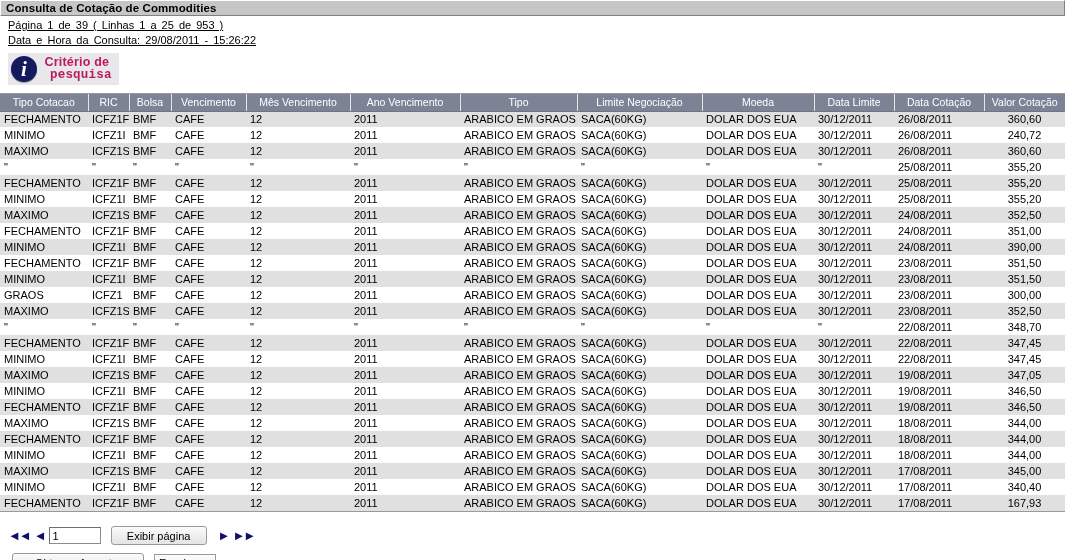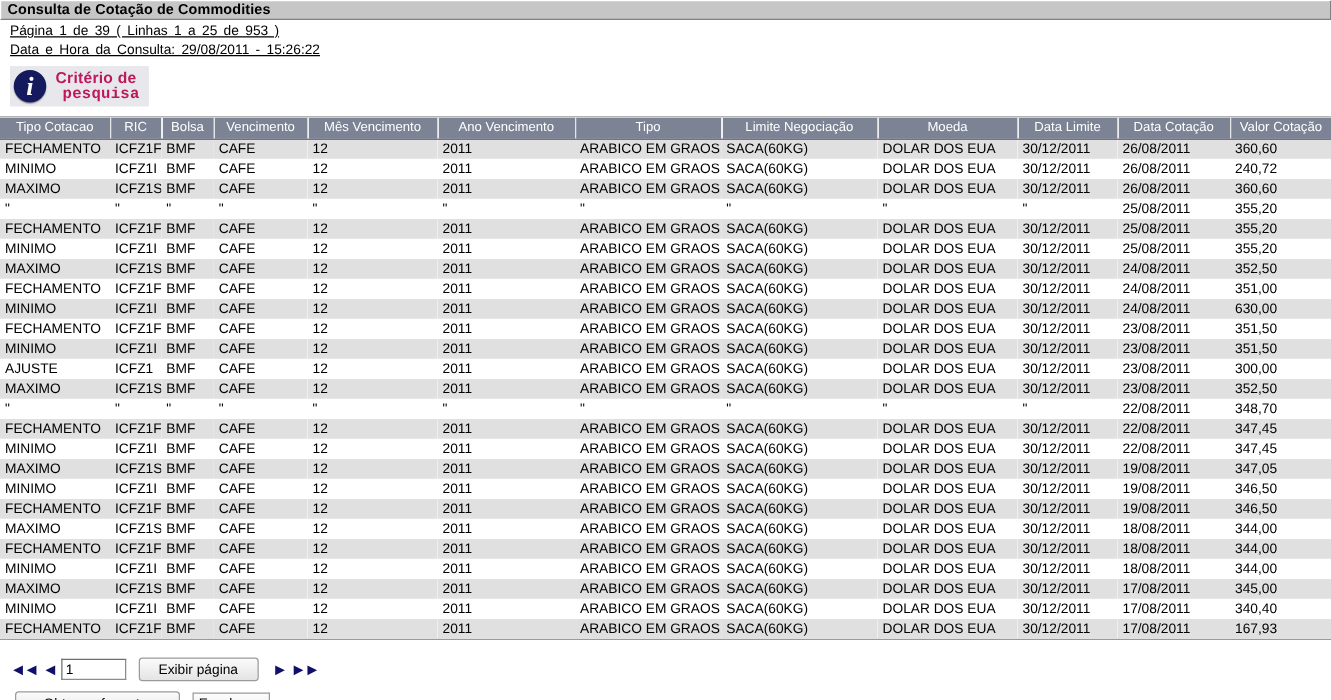--- a/index.html
+++ b/index.html
@@ -113,21 +113,21 @@
     padding: 0 4px;
     white-space: nowrap;
     overflow: hidden;
     box-sizing: border-box;
     color: #000000;
     font-size: 11px;
   }
   table#grid tr.odd td  { background: #ffffff; }
   table#grid tr.even td { background: #e0e0e0; }
   td.num {
-    text-align: left;
+    text-align: center;
     color: #2a2ab0;
     padding-right: 6px;
   }
   td.c { text-align: left; }
 
   
   col.c0  { width: 88px; }
   col.c1  { width: 41px; }
   col.c2  { width: 42px; }
   col.c3  { width: 75px; }
@@ -383,21 +383,21 @@
           <td class="c">ICFZ1I</td>
           <td class="c">BMF</td>
           <td class="c">CAFE</td>
           <td class="c">12</td>
           <td class="c">2011</td>
           <td class="c">ARABICO EM GRAOS</td>
           <td class="c">SACA(60KG)</td>
           <td class="c">DOLAR DOS EUA</td>
           <td class="c">30/12/2011</td>
           <td class="c">24/08/2011</td>
-          <td class="num">630,00</td>
+          <td class="num">390,00</td>
         </tr>
         <tr class="odd">
           <td class="c">FECHAMENTO</td>
           <td class="c">ICFZ1F</td>
           <td class="c">BMF</td>
           <td class="c">CAFE</td>
           <td class="c">12</td>
           <td class="c">2011</td>
           <td class="c">ARABICO EM GRAOS</td>
           <td class="c">SACA(60KG)</td>
@@ -414,21 +414,21 @@
           <td class="c">12</td>
           <td class="c">2011</td>
           <td class="c">ARABICO EM GRAOS</td>
           <td class="c">SACA(60KG)</td>
           <td class="c">DOLAR DOS EUA</td>
           <td class="c">30/12/2011</td>
           <td class="c">23/08/2011</td>
           <td class="num">351,50</td>
         </tr>
         <tr class="odd">
-          <td class="c">AJUSTE</td>
+          <td class="c">GRAOS</td>
           <td class="c">ICFZ1</td>
           <td class="c">BMF</td>
           <td class="c">CAFE</td>
           <td class="c">12</td>
           <td class="c">2011</td>
           <td class="c">ARABICO EM GRAOS</td>
           <td class="c">SACA(60KG)</td>
           <td class="c">DOLAR DOS EUA</td>
           <td class="c">30/12/2011</td>
           <td class="c">23/08/2011</td>

